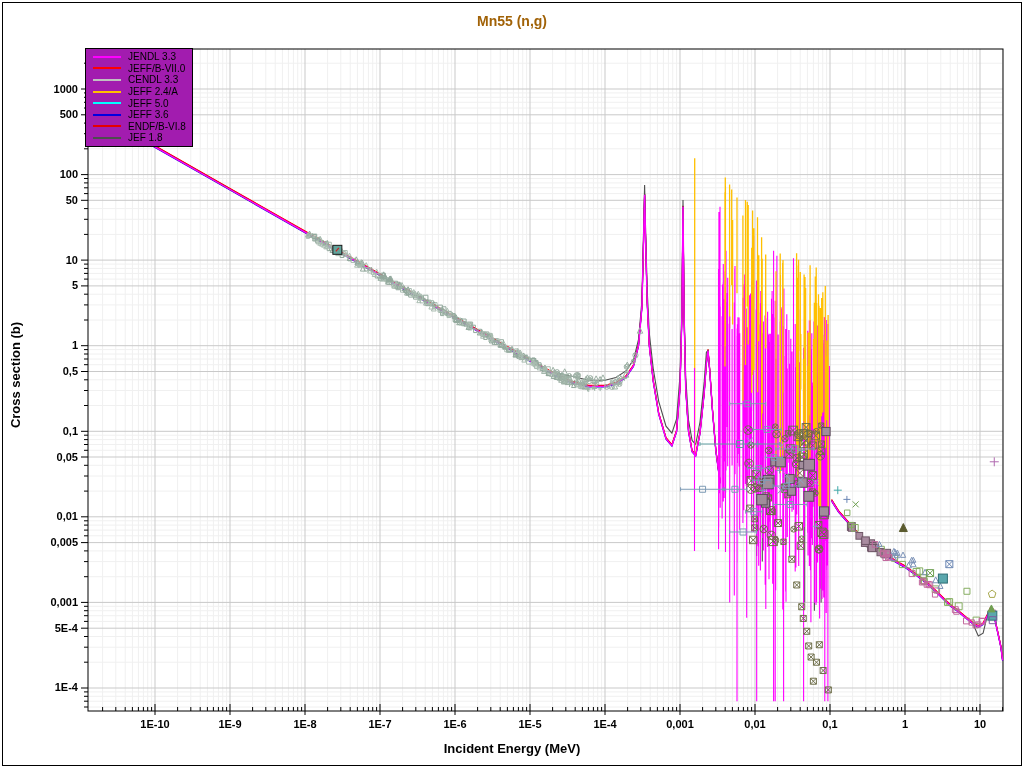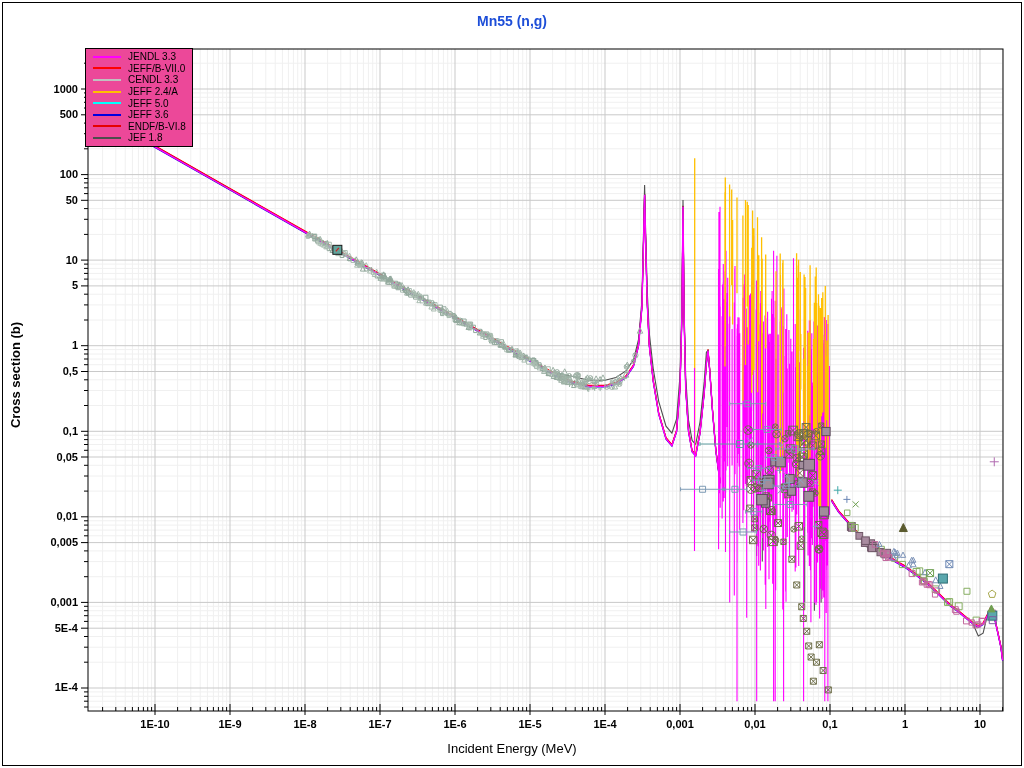--- a/index.html
+++ b/index.html
@@ -2,36 +2,36 @@
 <html><head>
 <meta charset="utf-8">
 <style>
   html,body{margin:0;padding:0;width:1024px;height:768px;overflow:hidden;background:#fff;
     font-family:"Liberation Sans",sans-serif;}
   .page{position:relative;width:1024px;height:768px;background:#fff;}
   .outer-frame{position:absolute;left:2px;top:2px;width:1018px;height:762px;border:1px solid #000;}
   .chart-title{position:absolute;left:0;top:13px;width:1024px;text-align:center;
     font-size:14px;font-weight:bold;}
   #plot{position:absolute;left:0;top:0;}
-  .legend{position:absolute;left:85px;top:48px;width:106px;background:#ec4899;
+  .legend{position:absolute;left:85px;top:48px;width:106px;background:#a21caf;
     border:1px solid #000;padding:2px 0;z-index:5;}
   .legend-item{display:flex;align-items:center;height:11.6px;}
   .legend-swatch{display:inline-block;width:28px;height:0;border-top:2px solid #000;margin-left:7px;flex:none;}
   .legend-label{margin-left:7px;font-size:10px;white-space:nowrap;color:#000;}
   .xlabel{position:absolute;left:0;top:741px;width:1024px;text-align:center;
-    font-size:13px;font-weight:normal;color:#000;}
+    font-size:13px;font-weight:bold;color:#000;}
   .ylabel-wrap{position:absolute;left:-132px;top:365px;width:300px;height:20px;
     transform:rotate(-90deg);text-align:center;font-size:13px;font-weight:bold;color:#000;}
 </style>
 </head>
 <body>
 
 <div class="page">
   <div class="outer-frame"></div>
-  <div class="chart-title" style="color: #1d4ed8;">Mn55 (n,g)</div>
+  <div class="chart-title" style="color: #a16207;">Mn55 (n,g)</div>
   <svg id="plot" width="1024" height="768" viewBox="0 0 1024 768">
       <path d="M102.6,49V711M115.8,49V711M125.2,49V711M132.4,49V711M138.4,49V711M143.4,49V711M147.7,49V711M151.6,49V711M177.6,49V711M190.8,49V711M200.2,49V711M207.4,49V711M213.4,49V711M218.4,49V711M222.7,49V711M226.6,49V711M252.6,49V711M265.8,49V711M275.2,49V711M282.4,49V711M288.4,49V711M293.4,49V711M297.7,49V711M301.6,49V711M327.6,49V711M340.8,49V711M350.2,49V711M357.4,49V711M363.4,49V711M368.4,49V711M372.7,49V711M376.6,49V711M402.6,49V711M415.8,49V711M425.2,49V711M432.4,49V711M438.4,49V711M443.4,49V711M447.7,49V711M451.6,49V711M477.6,49V711M490.8,49V711M500.2,49V711M507.4,49V711M513.4,49V711M518.4,49V711M522.7,49V711M526.6,49V711M552.6,49V711M565.8,49V711M575.2,49V711M582.4,49V711M588.4,49V711M593.4,49V711M597.7,49V711M601.6,49V711M627.6,49V711M640.8,49V711M650.2,49V711M657.4,49V711M663.4,49V711M668.4,49V711M672.7,49V711M676.6,49V711M702.6,49V711M715.8,49V711M725.2,49V711M732.4,49V711M738.4,49V711M743.4,49V711M747.7,49V711M751.6,49V711M777.6,49V711M790.8,49V711M800.2,49V711M807.4,49V711M813.4,49V711M818.4,49V711M822.7,49V711M826.6,49V711M852.6,49V711M865.8,49V711M875.2,49V711M882.4,49V711M888.4,49V711M893.4,49V711M897.7,49V711M901.6,49V711M927.6,49V711M940.8,49V711M950.2,49V711M957.4,49V711M963.4,49V711M968.4,49V711M972.7,49V711M976.6,49V711M1002.6,49V711M88,707.0H1003M88,701.2H1003M88,696.3H1003M88,691.9H1003M88,662.2H1003M88,647.2H1003M88,636.5H1003M88,621.4H1003M88,615.7H1003M88,610.7H1003M88,606.3H1003M88,576.7H1003M88,561.6H1003M88,550.9H1003M88,535.8H1003M88,530.1H1003M88,525.1H1003M88,520.8H1003M88,491.1H1003M88,476.0H1003M88,465.3H1003M88,450.3H1003M88,444.5H1003M88,439.6H1003M88,435.2H1003M88,405.5H1003M88,390.5H1003M88,379.8H1003M88,364.7H1003M88,359.0H1003M88,354.0H1003M88,349.6H1003M88,320.0H1003M88,304.9H1003M88,294.2H1003M88,279.1H1003M88,273.4H1003M88,268.4H1003M88,264.1H1003M88,234.4H1003M88,219.3H1003M88,208.6H1003M88,193.6H1003M88,187.8H1003M88,182.9H1003M88,178.5H1003M88,148.8H1003M88,133.7H1003M88,123.1H1003M88,108.0H1003M88,102.3H1003M88,97.3H1003M88,92.9H1003M88,63.2H1003" stroke="#F0F0F0" stroke-width="1" fill="none"></path>
       <path d="M155.0,49V711M230.0,49V711M305.0,49V711M380.0,49V711M455.0,49V711M530.0,49V711M605.0,49V711M680.0,49V711M755.0,49V711M830.0,49V711M905.0,49V711M980.0,49V711M88,688.0H1003M88,628.2H1003M88,602.4H1003M88,542.6H1003M88,516.8H1003M88,457.0H1003M88,431.3H1003M88,371.5H1003M88,345.7H1003M88,285.9H1003M88,260.1H1003M88,200.3H1003M88,174.6H1003M88,114.8H1003M88,89.0H1003" stroke="#C9C9C9" stroke-width="1" fill="none"></path>
       <rect x="88" y="49" width="915" height="662" fill="none" stroke="#000" stroke-width="1"></rect>
       <text x="155" y="728" text-anchor="middle" font-size="11" font-weight="bold" fill="#000">1E-10</text>
       <text x="230" y="728" text-anchor="middle" font-size="11" font-weight="bold" fill="#000">1E-9</text>
       <text x="305" y="728" text-anchor="middle" font-size="11" font-weight="bold" fill="#000">1E-8</text>
       <text x="380" y="728" text-anchor="middle" font-size="11" font-weight="bold" fill="#000">1E-7</text>
       <text x="455" y="728" text-anchor="middle" font-size="11" font-weight="bold" fill="#000">1E-6</text>
       <text x="530" y="728" text-anchor="middle" font-size="11" font-weight="bold" fill="#000">1E-5</text>

